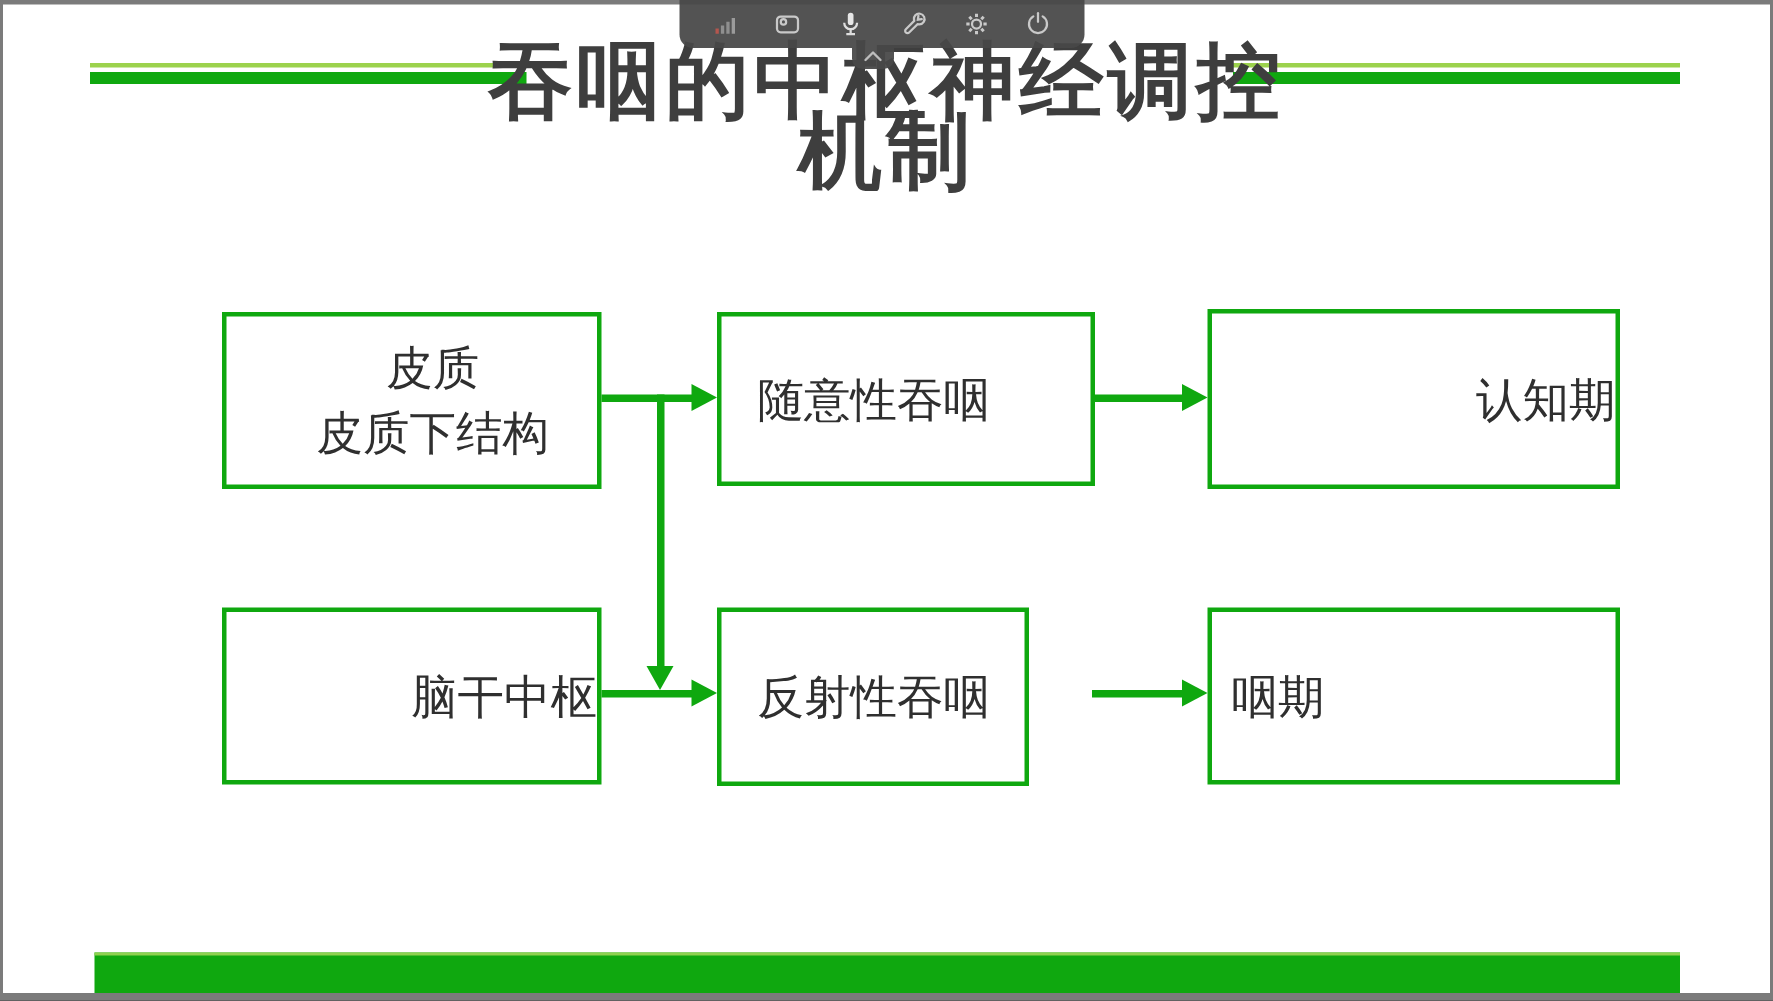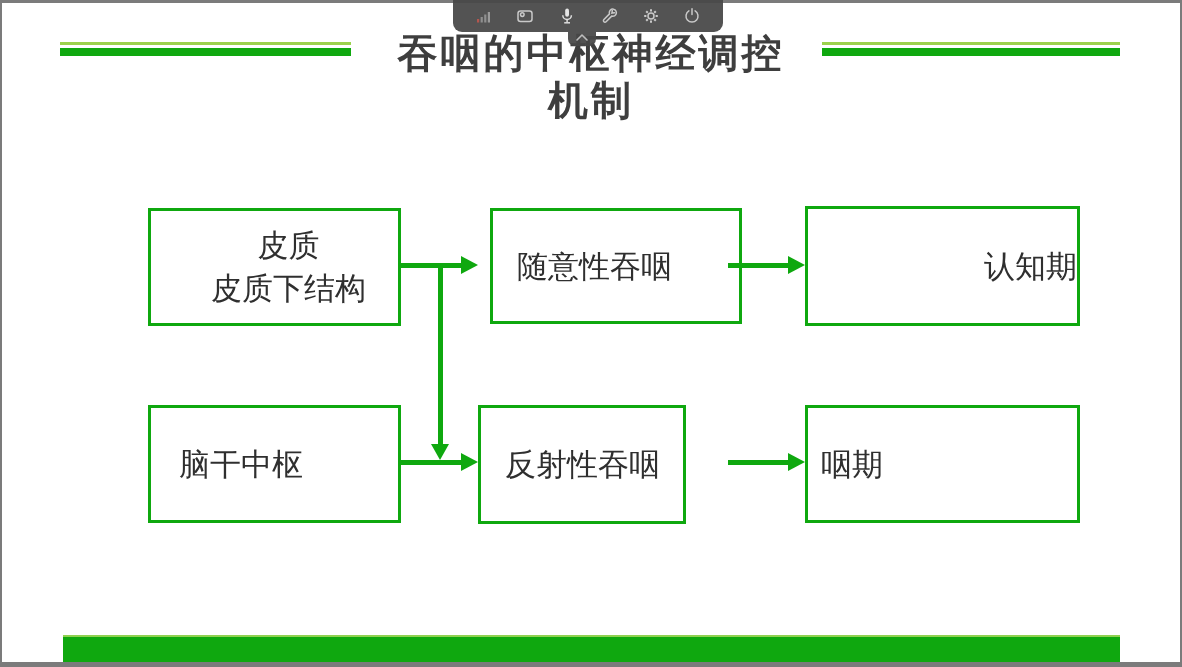--- a/index.html
+++ b/index.html
@@ -13,34 +13,34 @@
   }
   
   .rule{position:absolute;}
   .rule-thin{height:3px;background:#9cd24d;top:39px;}
   .rule-thick{height:8px;background:#0fa80f;top:45px;}
   .rule-left{left:58px;width:291px;}
   .rule-right{left:820px;width:298px;}
   
   .title{
     position:absolute;left:0;right:0;top:27px;text-align:center;
-    color:#3e3e3e;font-weight:700;font-size:40px;line-height:47px;
+    color:#3e3e3e;font-weight:700;font-size:56px;line-height:47px;
     letter-spacing:3px;z-index:1;
   }
   
   .dbox{
     position:absolute;border:3px solid #0fa80f;background:#ffffff;
     display:flex;flex-direction:column;justify-content:center;
     font-family:"Liberation Serif",serif;font-size:31px;line-height:43px;
     color:#2f2f2f;box-sizing:border-box;
   }
   .box-tl{left:146px;top:205px;width:253px;height:118px;padding-left:28px;align-items:center;}
-  .box-tm{left:476px;top:205px;width:252px;height:116px;padding-left:24px;margin-left:12px;}
+  .box-tm{left:476px;top:205px;width:252px;height:116px;padding-left:24px;}
   .box-tr{left:803px;top:203px;width:275px;height:120px;padding-left:13px;align-items:flex-end;}
-  .box-bl{left:146px;top:402px;width:253px;height:118px;padding-left:28px;}
+  .box-bl{left:146px;top:402px;width:253px;height:118px;padding-left:28px;align-items:flex-end;}
   .box-bm{left:476px;top:402px;width:208px;height:119px;padding-left:24px;}
   .box-br{left:803px;top:402px;width:275px;height:118px;padding-left:13px;gap:32px;}
   
   .hline{position:absolute;height:5px;background:#0fa80f;}
   .vline{position:absolute;width:5px;background:#0fa80f;}
   .head-right{
     position:absolute;width:0;height:0;
     border-left:17px solid #0fa80f;border-top:9px solid transparent;
     border-bottom:9px solid transparent;
   }

